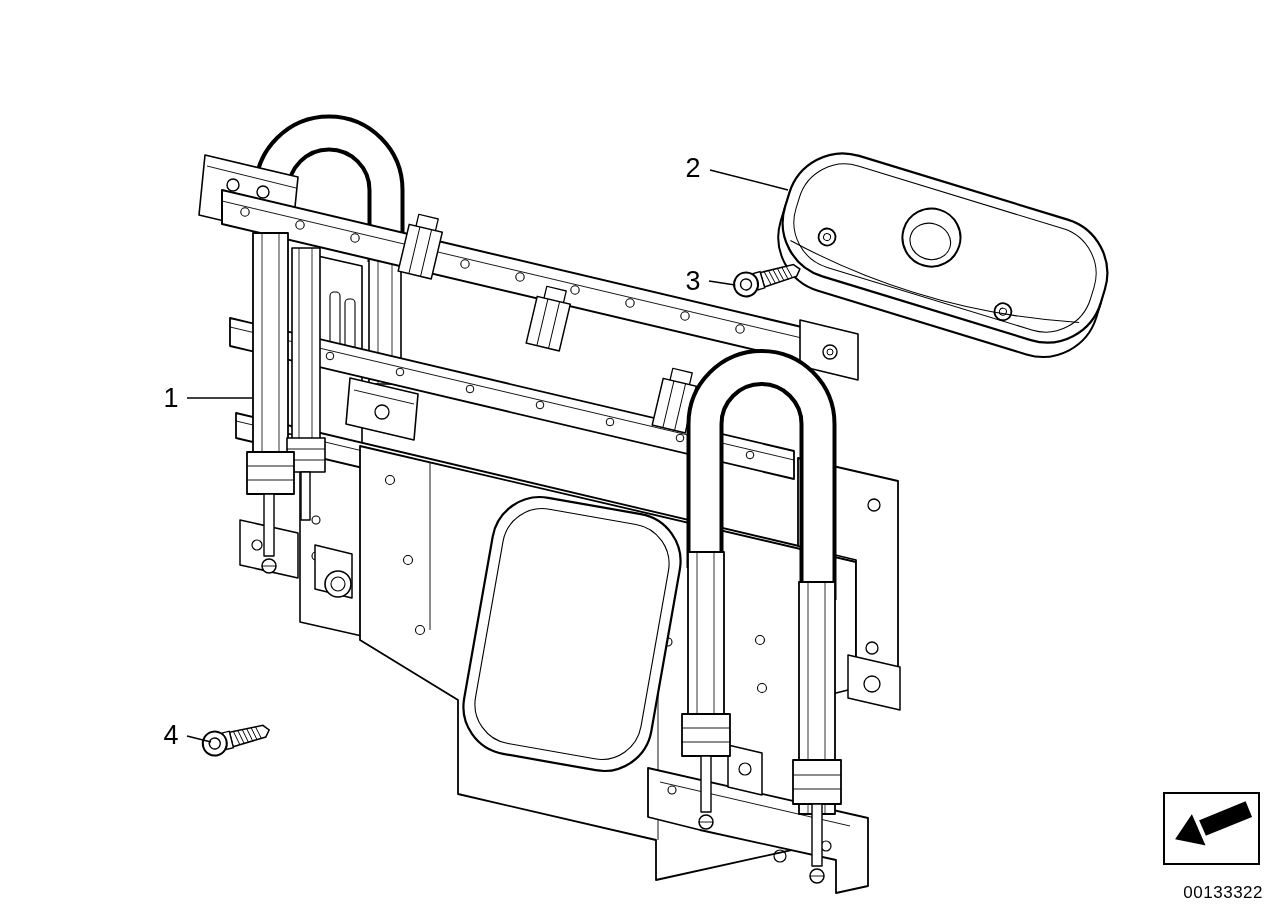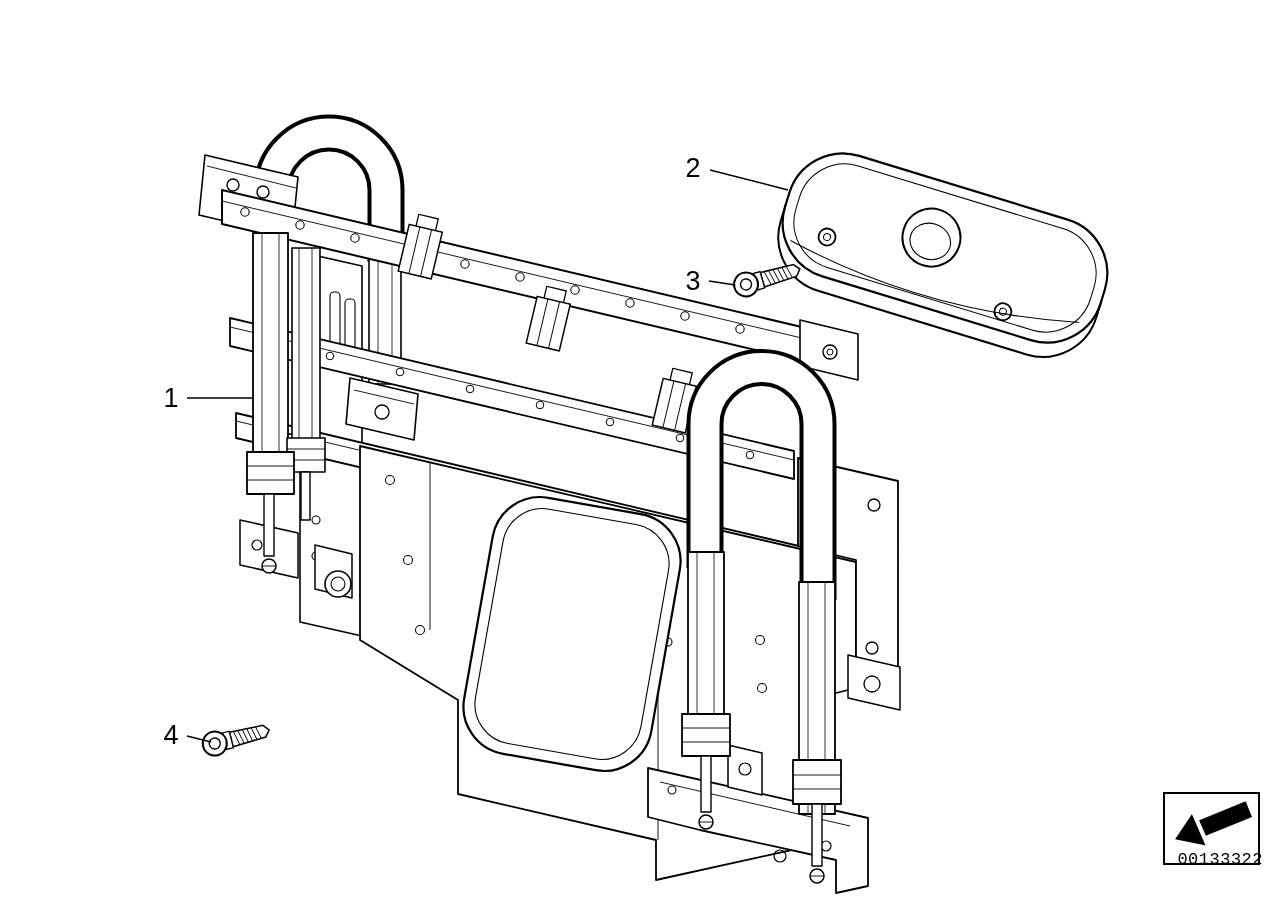--- a/index.html
+++ b/index.html
@@ -12,22 +12,22 @@
     position:absolute;transform:translate(-50%,-50%);
     font-size:27px;font-weight:400;line-height:1;color:#000;
     cursor:pointer;user-select:none;
   }
   .nav-box{
     position:absolute;left:1163px;top:792px;width:97px;height:73px;
     border:2px solid #000;background:#fff;box-sizing:border-box;cursor:pointer;
   }
   .nav-box svg{display:block;width:100%;height:100%;}
   .doc-number{
-    position:absolute;right:25px;top:850px;
-    font-size:17px;letter-spacing:.5px;color:#000;font-family:Liberation Mono, monospace;
+    position:absolute;right:25px;top:883px;
+    font-size:17px;letter-spacing:.5px;color:#000;
   }
 </style>
 </head>
 <body>
 
 <div class="canvas">
 
   <svg class="diagram-svg" viewBox="0 0 1288 910">
 
     <g stroke="#000" fill="none" stroke-linejoin="round">

